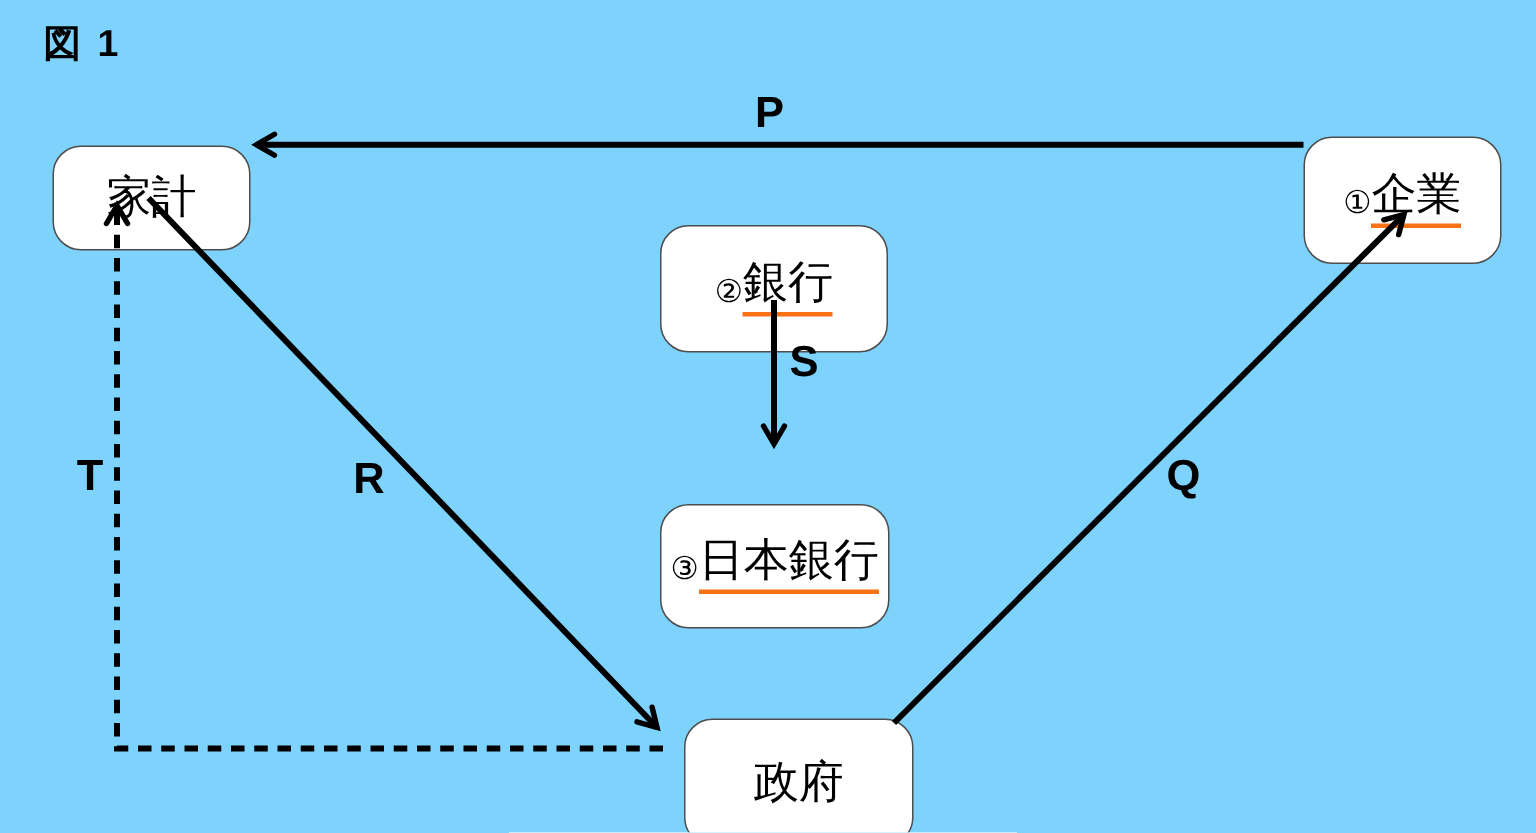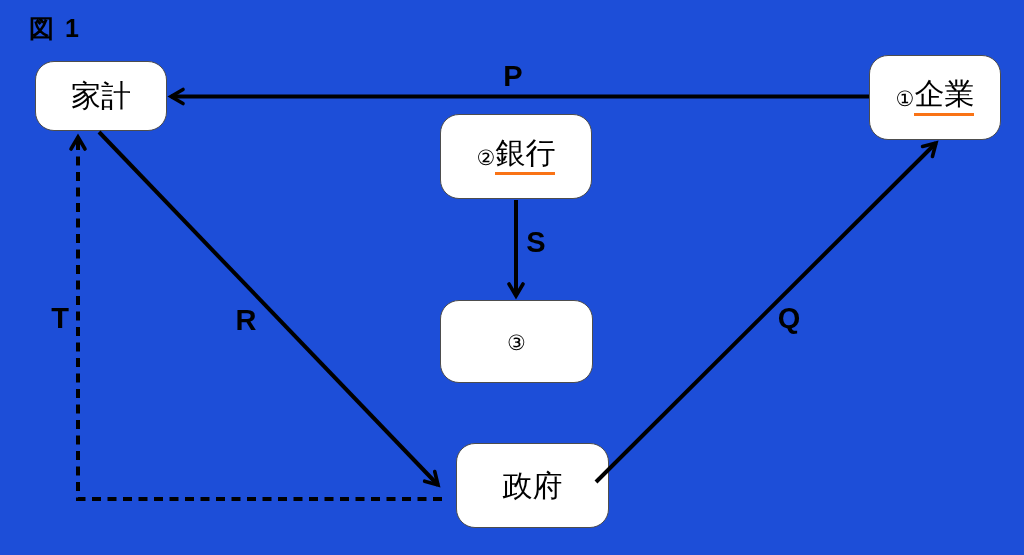--- a/index.html
+++ b/index.html
@@ -4,21 +4,21 @@
 <style>
   html, body {
     margin: 0;
     padding: 0;
     background: #ffffff;
   }
   #stage {
     position: relative;
     width: 1024px;
     height: 555px;
-    background: #1d4ed8;
+    background: #7dd3fc;
     overflow: hidden;
     font-family: "Liberation Sans", sans-serif;
   }
   #arrow-layer {
     position: absolute;
     left: 0;
     top: 0;
     width: 1024px;
     height: 555px;
     pointer-events: none;
@@ -37,20 +37,21 @@
   .node {
     position: absolute;
     box-sizing: border-box;
     background: #ffffff;
     border: 1.6px solid #4d4d4d;
     border-radius: 19px;
     display: flex;
     align-items: center;
     justify-content: center;
     white-space: nowrap;
+    margin-top: 36px;
   }
   .node-label {
     font-family: "Liberation Serif", "DejaVu Serif", serif;
     font-size: 30px;
     color: #000;
     line-height: 1;
   }
   .node-number {
     font-family: "Liberation Serif", "DejaVu Serif", serif;
     font-size: 21px;
@@ -102,20 +103,21 @@
       <span class="node-label underlined">銀行</span>
   </div>
 
   <div class="node" id="node-company">
     <span class="node-number">①</span>
       <span class="node-label underlined">企業</span>
   </div>
 
   <div class="node" id="node-boj">
     <span class="node-number">③</span>
+      <span class="node-label underlined">日本銀行</span>
   </div>
 
   <div class="node" id="node-government">
     <span class="node-label">政府</span>
   </div>
 
   <svg id="arrow-layer" width="1024" height="555" viewBox="0 0 1024 555" aria-hidden="true">
     <defs>
       <marker id="chev" viewBox="0 0 20 20" refX="16" refY="10" markerWidth="20" markerHeight="20" markerUnits="userSpaceOnUse" orient="auto">
         <path d="M4 3 L16 10 L4 17" fill="none" stroke="#000000" stroke-width="3.6" stroke-linecap="round" stroke-linejoin="miter"></path>

